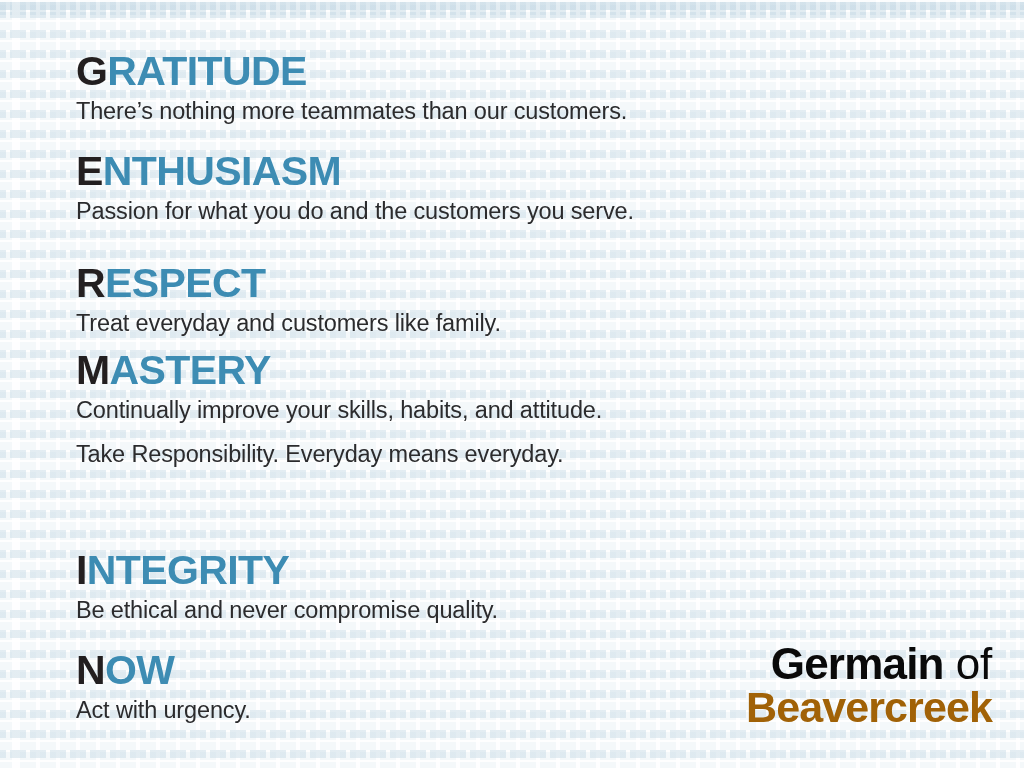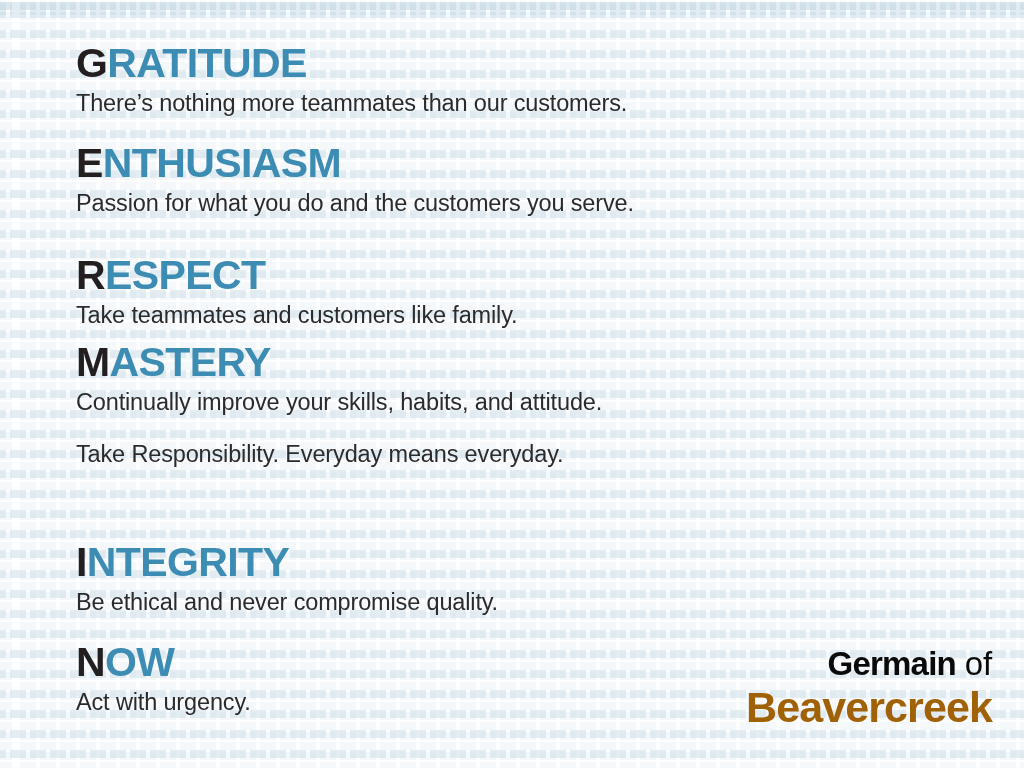--- a/index.html
+++ b/index.html
@@ -98,21 +98,21 @@
     margin: 0 0 20px 0;
   }
   .value-entry:last-child { margin-bottom: 0; }
 
   .value-heading {
     font-family: "Liberation Sans", sans-serif;
     font-weight: bold;
     font-size: 41px;
     line-height: 46px;
     letter-spacing: -0.6px;
-    margin: 0 0 2px 0;
+    margin: 8px 0 2px 0;
     white-space: nowrap;
   }
   .value-heading .initial {
     color: #231f20;
   }
   .value-heading .remainder {
     color: #3d8cb3;
   }
 
   .value-description {
@@ -138,21 +138,21 @@
   
   #brand-logo {
     position: absolute;
     right: 32px;
     bottom: 38px;
     text-align: right;
     line-height: 1;
   }
   .logo-line-1 {
     font-family: "Liberation Sans", sans-serif;
-    font-size: 33px;
+    font-size: 44px;
     line-height: 41px;
     color: #0a0a0a;
     letter-spacing: -0.8px;
     white-space: nowrap;
   }
   .logo-line-1 .logo-germain {
     font-weight: bold;
   }
   .logo-line-1 .logo-of {
     font-weight: normal;
@@ -185,21 +185,21 @@
         <div class="value-description">There’s nothing more teammates than our customers.</div>
       </div>
 
       <div class="value-entry" id="entry-enthusiasm">
         <div class="value-heading"><span class="initial">E</span><span class="remainder">NTHUSIASM</span></div>
         <div class="value-description">Passion for what you do and the customers you serve.</div>
       </div>
 
       <div class="value-entry" id="entry-respect">
         <div class="value-heading"><span class="initial">R</span><span class="remainder">ESPECT</span></div>
-        <div class="value-description">Take teammates and customers like family.</div>
+        <div class="value-description">Treat everyday and customers like family.</div>
       </div>
 
       <div class="value-entry" id="entry-mastery">
         <div class="value-heading"><span class="initial">M</span><span class="remainder">ASTERY</span></div>
         <div class="value-description">Continually improve your skills, habits, and attitude.</div>
       </div>
 
       <div class="value-entry" id="entry-accountability">
         <div class="value-description">Take Responsibility. Everyday means everyday.</div>
       </div>

